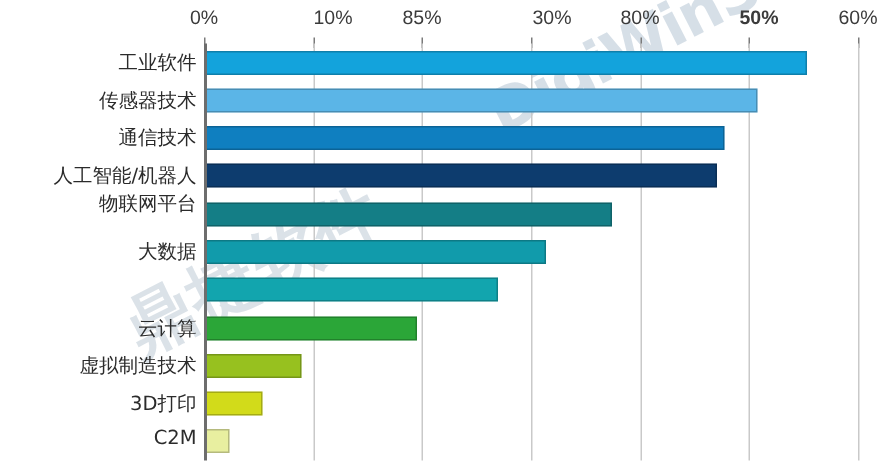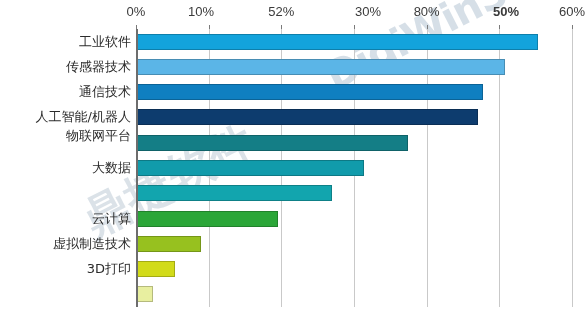--- a/index.html
+++ b/index.html
@@ -139,23 +139,23 @@
 <body>
 
 <div id="chart-root">
 
   <div class="wm" id="wm-latin">DigiWinSoft</div>
   <div class="wm" id="wm-cjk">鼎捷软件</div>
 
   <div id="x-axis-labels">
       <div class="xtick-label" style="left: 136px;">0%</div>
       <div class="xtick-mark" style="left: 136px;"></div>
-      <div class="xtick-label" style="left: 201px; text-align: right;">10%</div>
+      <div class="xtick-label" style="left: 222px; text-align: right;">10%</div>
       <div class="xtick-mark" style="left: 209px;"></div>
-      <div class="xtick-label" style="left: 281.333px;">52%</div>
+      <div class="xtick-label" style="left: 281.333px;">85%</div>
       <div class="xtick-mark" style="left: 281px;"></div>
       <div class="xtick-label" style="left: 368px;">30%</div>
       <div class="xtick-mark" style="left: 354px;"></div>
       <div class="xtick-label" style="left: 426.667px;">80%</div>
       <div class="xtick-mark" style="left: 427px;"></div>
       <div class="xtick-label" style="left: 506px; font-weight: bold;">50%</div>
       <div class="xtick-mark" style="left: 499px;"></div>
       <div class="xtick-label" style="left: 572px;">60%</div>
       <div class="xtick-mark" style="left: 572px;"></div>
     </div>
@@ -207,15 +207,16 @@
   <div id="category-labels">
       <div class="cat-label" style="top: 4px;">工业软件</div>
       <div class="cat-label" style="top: 29px;">传感器技术</div>
       <div class="cat-label" style="top: 79px;">人工智能/机器人</div>
       <div class="cat-label" style="top: 54px;">通信技术</div>
       <div class="cat-label" style="top: 98px;">物联网平台</div>
       <div class="cat-label" style="top: 130px;">大数据</div>
       <div class="cat-label" style="top: 181px;">云计算</div>
       <div class="cat-label" style="top: 206px; padding-left: 34px;">虚拟制造技术</div>
       <div class="cat-label" style="top: 231px;">3D打印</div>
+      <div class="cat-label" style="top: 256px;">C2M</div>
     </div>
 
 </div>
 
 </body></html>

